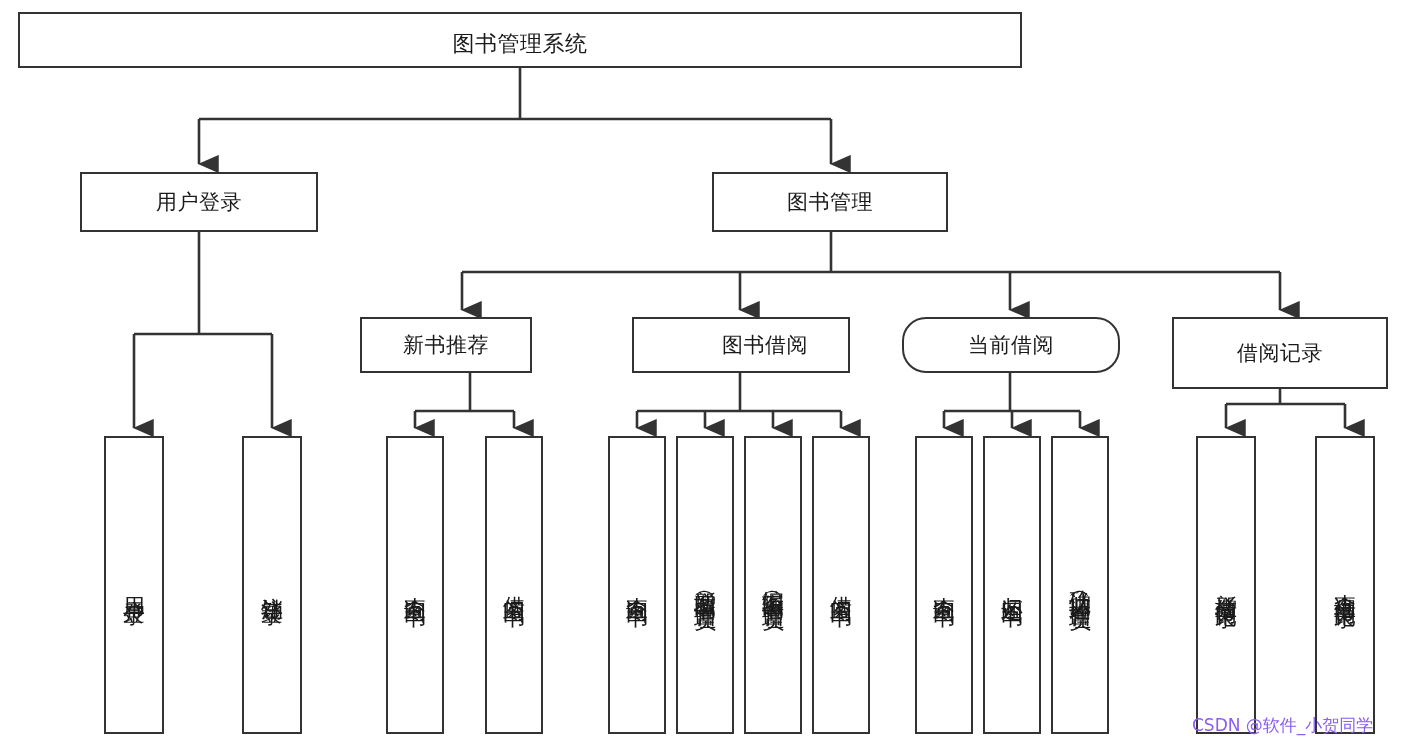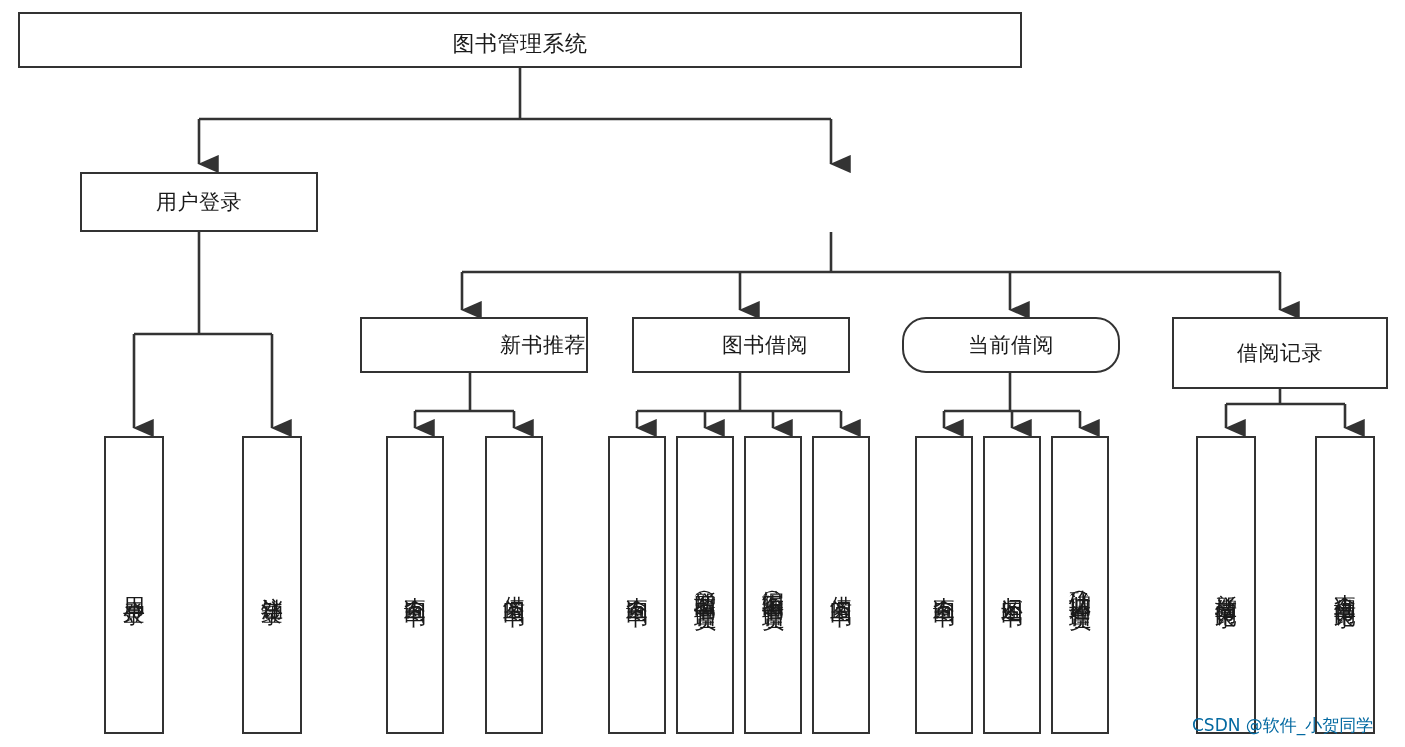--- a/index.html
+++ b/index.html
@@ -54,21 +54,21 @@
   }
   .node.root .node-label {
     font-size: 22px;
     margin-top: 8px;
   }
   .watermark {
     position: absolute;
     left: 1192px;
     top: 714px;
     font-size: 17px;
-    color: #0369a1;
+    color: #8b5cf6;
     white-space: nowrap;
     z-index: 5;
     font-family: "DejaVu Sans", "Liberation Sans", sans-serif;
   }
 </style>
 </head>
 <body>
 
 <div id="diagram-root">
 
@@ -125,22 +125,25 @@
     </g>
   </svg>
 
   <div class="node root horizontal" id="node-root" style="left: 18px; top: 12px; width: 1004px; height: 56px;">
     <span class="node-label">图书管理系统</span>
   </div>
 
   <div class="node horizontal" id="node-l2-0" style="left: 80px; top: 172px; width: 238px; height: 60px;">
     <span class="node-label">用户登录</span>
   </div>
+  <div class="node horizontal" id="node-l2-1" style="left: 712px; top: 172px; width: 236px; height: 60px;">
+    <span class="node-label">图书管理</span>
+  </div>
 
-  <div class="node horizontal" id="node-l3-0" style="left: 360px; top: 317px; width: 228px; height: 56px; justify-content: flex-end;">
+  <div class="node horizontal" id="node-l3-0" style="left: 360px; top: 317px; width: 172px; height: 56px;">
     <span class="node-label">新书推荐</span>
   </div>
   <div class="node horizontal" id="node-l3-1" style="left: 632px; top: 317px; width: 218px; height: 56px; padding-left: 48px;">
     <span class="node-label">图书借阅</span>
   </div>
   <div class="node horizontal" id="node-l3-2" style="left: 902px; top: 317px; width: 218px; height: 56px; border-radius: 24px;">
     <span class="node-label">当前借阅</span>
   </div>
   <div class="node horizontal" id="node-l3-3" style="left: 1172px; top: 317px; width: 216px; height: 72px;">
     <span class="node-label">借阅记录</span>

